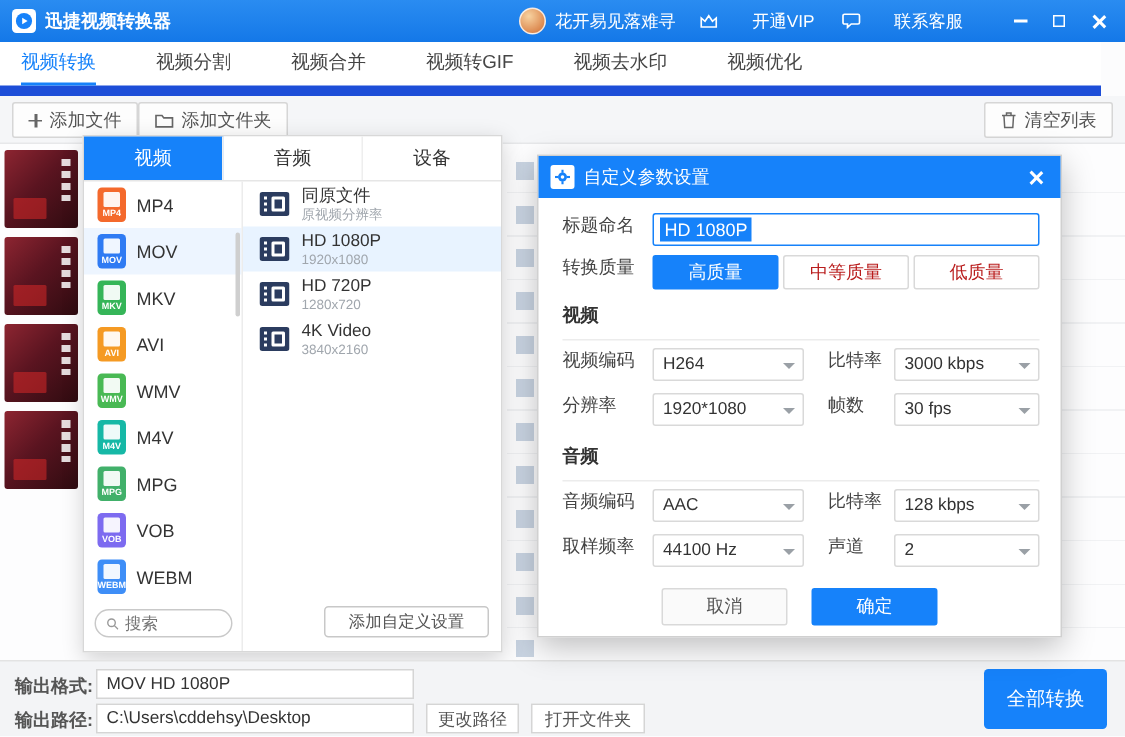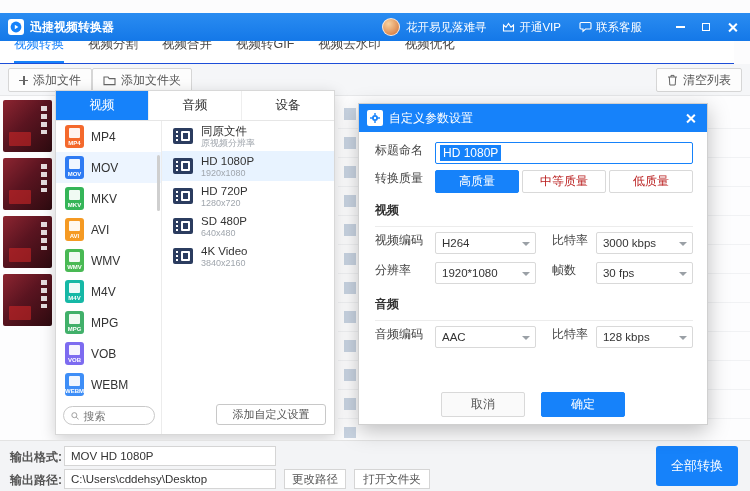--- a/index.html
+++ b/index.html
@@ -1,43 +1,43 @@
 <!DOCTYPE html>
 <html><head>
 <meta charset="utf-8">
 <style>
   * { margin:0; padding:0; box-sizing:border-box; }
   html,body { width:750px; height:491px; overflow:hidden; }
   body { font-family:"Liberation Sans","DejaVu Sans",sans-serif; font-size:12px; color:#333; }
   #app { position:relative; width:750px; height:491px; background:#fcfcfd; overflow:hidden; }
 
   
-  .titlebar { position:absolute; top:13px; left:0; right:0; height:28px;
+  .titlebar { position:absolute; top:0; left:0; right:0; height:28px;
     background:linear-gradient(#2a8cf1,#1478e8); display:flex; align-items:center;
     padding:0 10px 0 8px; color:#fff; z-index:20; }
   .app-logo { width:16px; height:16px; background:#fff; border-radius:3px; margin-right:6px;
     display:flex; align-items:center; justify-content:center; }
   .app-title { font-size:12px; font-weight:700; }
   .tb-right { margin-left:auto; display:flex; align-items:center; }
   .avatar { width:18px; height:18px; border-radius:50%;
     background:radial-gradient(circle at 35% 30%, #f7d2a0, #dd8b52 70%, #b96a38);
     border:1px solid rgba(255,255,255,.8); margin-right:6px; }
   .username { font-size:11.5px; margin-right:16px; }
-  .tb-item { display:flex; align-items:center; gap:4px; font-size:11.5px; cursor:pointer; }
+  .tb-item { display:flex; align-items:center; gap:22px; font-size:11.5px; cursor:pointer; }
   .vip { margin-right:18px; } .support { margin-right:20px; }
   .winbtn { width:16px; height:18px; display:flex; align-items:center; justify-content:center; margin-left:10px; cursor:pointer; }
   .min-glyph { width:9px; height:2px; background:#fff; display:block; }
   .max-glyph { width:8px; height:8px; border:1px solid #fff; display:block; }
   .x-icon { position:relative; width:10px; height:10px; display:block; }
   .x-icon::before,.x-icon::after { content:""; position:absolute; left:4.5px; top:0; width:1.5px; height:11px; background:#fff; }
   .x-icon::before { transform:rotate(45deg); } .x-icon::after { transform:rotate(-45deg); }
 
   
   .tabbar { position:absolute; top:28px; left:0; right:16px; height:36px; background:#fff;
-    border-bottom:1px solid #1d4ed8; display:flex; padding-left:14px; gap:24px; z-index:4; }
+    border-bottom:7px solid #1d4ed8; display:flex; padding-left:14px; gap:40px; z-index:4; }
   .tab { display:flex; align-items:center; font-size:12.5px; color:#454545;
     border-bottom:2px solid transparent; cursor:pointer; }
   .tab.active { color:#1682fa; border-bottom-color:#1682fa; }
 
   
   .toolbar { position:absolute; top:64px; left:0; right:0; height:32px; background:#f5f6f8;
     border-bottom:1px solid #e7e8ea; z-index:3; }
   .tb-btn { position:absolute; top:4px; height:24px; background:#fdfdfd; border:1px solid #d6d6d6;
     border-radius:2px; display:inline-flex; align-items:center; gap:5px; padding:0 10px;
     font-size:12px; color:#555; font-family:inherit; cursor:pointer; }
@@ -336,34 +336,20 @@
       <div class="res-row">
         <svg width="20" height="16" viewBox="0 0 20 16">
             <rect width="20" height="16" rx="2" fill="#2b3c5f"></rect>
             <rect x="3" y="3" width="2" height="2" fill="#fff"></rect>
             <rect x="3" y="7" width="2" height="2" fill="#fff"></rect>
             <rect x="3" y="11" width="2" height="2" fill="#fff"></rect>
             <rect x="8" y="3" width="9" height="10" rx="1" fill="#fff"></rect>
             <rect x="10" y="5" width="5" height="6" fill="#2b3c5f"></rect>
           </svg>
         <div class="res-text">
-            <div class="res-name">SD 480P</div>
-            <div class="res-detail">640x480</div>
-          </div>
-      </div>
-      <div class="res-row">
-        <svg width="20" height="16" viewBox="0 0 20 16">
-            <rect width="20" height="16" rx="2" fill="#2b3c5f"></rect>
-            <rect x="3" y="3" width="2" height="2" fill="#fff"></rect>
-            <rect x="3" y="7" width="2" height="2" fill="#fff"></rect>
-            <rect x="3" y="11" width="2" height="2" fill="#fff"></rect>
-            <rect x="8" y="3" width="9" height="10" rx="1" fill="#fff"></rect>
-            <rect x="10" y="5" width="5" height="6" fill="#2b3c5f"></rect>
-          </svg>
-        <div class="res-text">
             <div class="res-name">4K Video</div>
             <div class="res-detail">3840x2160</div>
           </div>
       </div>
       <button class="add-custom">添加自定义设置</button>
     </div>
   </div>
 
   <div class="dlg">
     <div class="dlg-header">
@@ -435,20 +421,32 @@
           <span class="sel-val">AAC</span>
           <span class="chev"></span>
         </div>
       <span class="fld-label2">比特率</span>
       <div class="select w2">
           <span class="sel-val">128 kbps</span>
           <span class="chev"></span>
         </div>
     </div>
 
+    <div class="fld-row row-a2">
+      <span class="fld-label">取样频率</span>
+      <div class="select">
+          <span class="sel-val">44100 Hz</span>
+          <span class="chev"></span>
+        </div>
+      <span class="fld-label2">声道</span>
+      <div class="select w2">
+          <span class="sel-val">2</span>
+          <span class="chev"></span>
+        </div>
+    </div>
 
     <div class="dlg-actions">
       <button class="dlg-btn btn-cancel">取消</button>
       <button class="dlg-btn btn-confirm">确定</button>
     </div>
   </div>
 
   <div class="footer">
     <span class="f-label l1">输出格式:</span>
     <div class="f-box format-box">

